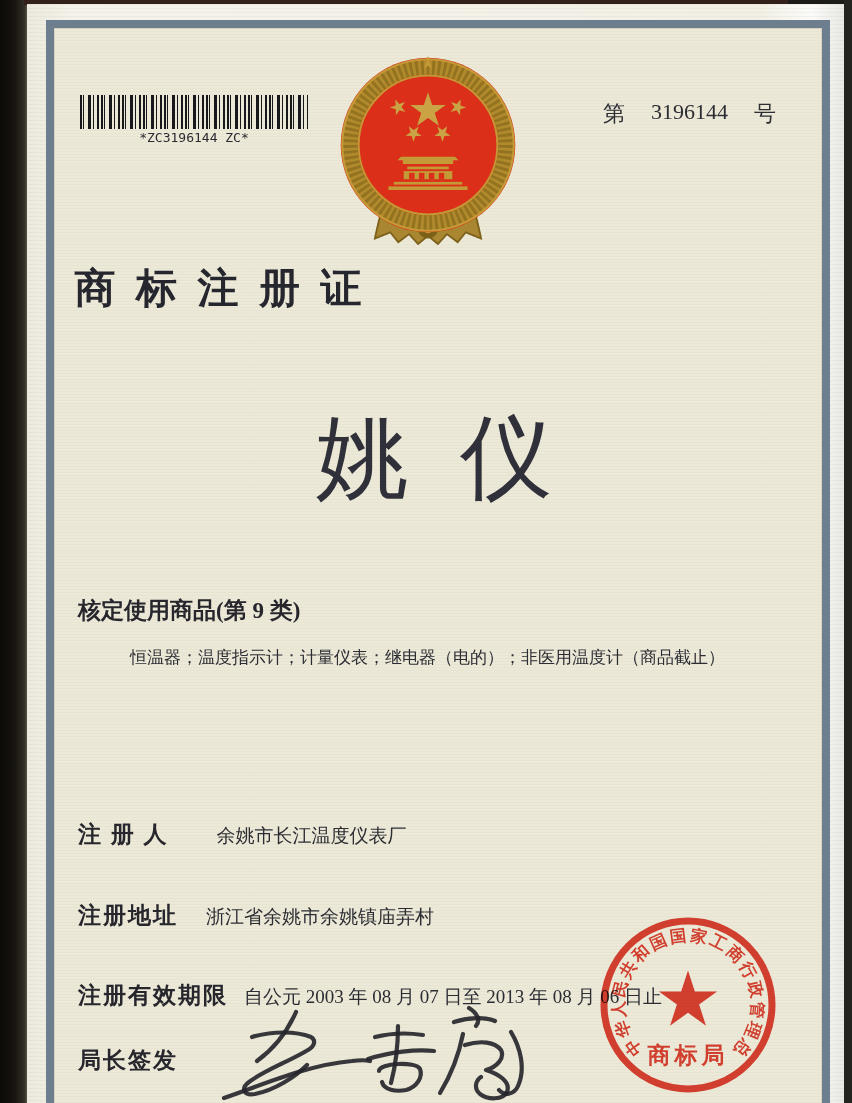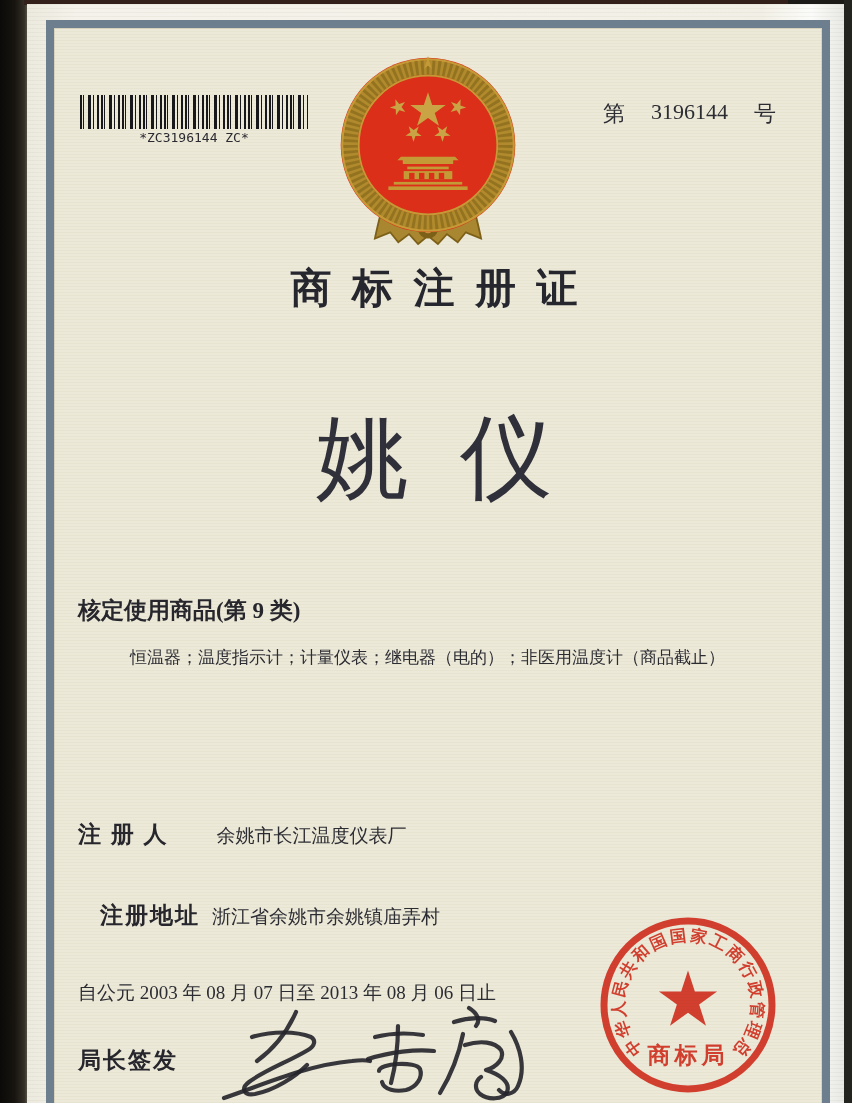--- a/index.html
+++ b/index.html
@@ -33,34 +33,34 @@
     transparent 14px 17px,#17171c 17px 19px,transparent 19px 21px);}
   .barcode .bc-text{margin-top:1px;text-align:center;
     font-family:"DejaVu Sans Mono","Liberation Mono",monospace;font-size:13px;color:#2a2a30;}
 
   
   .cert-no{position:absolute;top:99px;right:76px;display:flex;gap:26px;
     font-size:22px;color:#2c2c33;}
 
   .emblem{position:absolute;left:338px;top:55px;}
 
-  .title{position:absolute;left:54px;top:261px;width:760px;text-align:center;
+  .title{position:absolute;left:54px;top:261px;width:760px;
     font-size:41px;font-weight:700;letter-spacing:.5em;padding-left:.5em;box-sizing:border-box;color:#26262e;}
 
   .mark{position:absolute;left:54px;top:396px;width:760px;text-align:center;
     font-size:92px;letter-spacing:52px;padding-left:52px;box-sizing:border-box;color:#30303a;font-weight:400;}
 
   .goods-heading{position:absolute;left:78px;top:595px;font-size:23px;font-weight:700;color:#26262c;}
   .goods-list{position:absolute;left:86px;top:646px;width:640px;font-size:17px;color:#2c2c33;margin-left:44px;}
 
   .field-row{position:absolute;left:78px;display:flex;align-items:baseline;}
   .field-label{font-size:23px;font-weight:700;letter-spacing:2px;color:#26262c;white-space:pre;}
   .field-value{font-size:19px;color:#2c2c33;}
   .row-registrant{top:819px;gap:48px;text-align:right;}
-  .row-address{top:900px;gap:12px;margin-left:22px;}
+  .row-address{top:900px;gap:28px;}
   .row-validity{top:980px;gap:16px;}
   .row-signer{top:1045px;justify-content:flex-end;}
 
   .signature{position:absolute;left:218px;top:1004px;}
   .signature path{stroke:#23232a;stroke-width:4.2;fill:none;stroke-linecap:round;stroke-linejoin:round;opacity:.9;}
 
   .seal{position:absolute;left:593px;top:910px;mix-blend-mode:multiply;opacity:.95;}
   .seal text{font-family:"Liberation Serif","DejaVu Serif",serif;}
 </style>
 </head>
@@ -132,20 +132,21 @@
       <span class="field-label">注 册 人</span>
       <span class="field-value">余姚市长江温度仪表厂</span>
     </div>
 
     <div class="field-row row-address">
       <span class="field-label">注册地址</span>
       <span class="field-value">浙江省余姚市余姚镇庙弄村</span>
     </div>
 
     <div class="field-row row-validity">
+      <span class="field-label">注册有效期限</span>
       <span class="field-value">自公元 2003 年 08 月 07 日至 2013 年 08 月 06 日止</span>
     </div>
 
     <div class="field-row row-signer">
       <span class="field-label">局长签发</span>
     </div>
 
     <svg class="signature" width="330" height="97" viewBox="0 0 330 97">
       <title>安青虎</title>
       <path d="M78,8 C70,26 57,44 39,57"></path>

